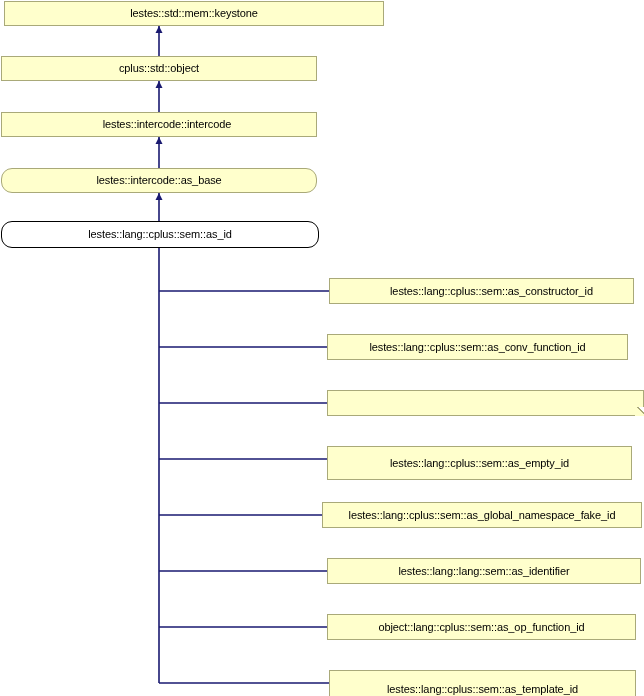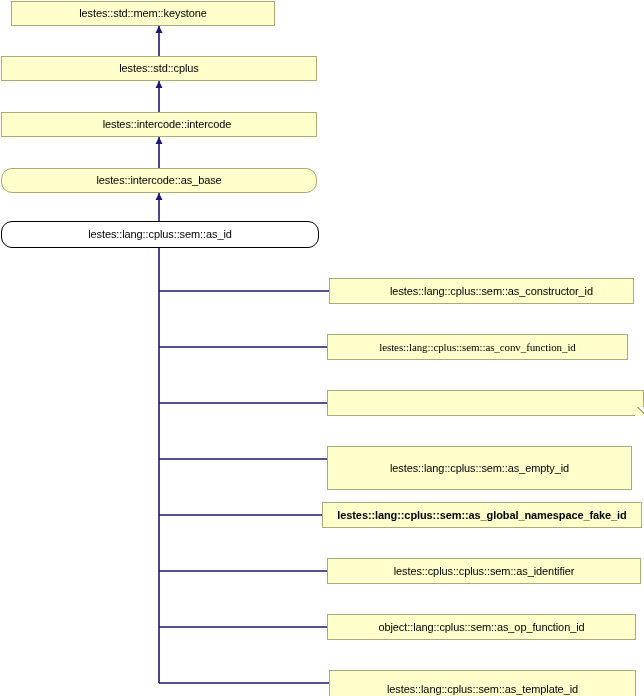--- a/index.html
+++ b/index.html
@@ -81,52 +81,52 @@
       <line x1="159" y1="347" x2="327" y2="347" stroke="#191970" stroke-width="1.6"></line>
       <line x1="159" y1="403" x2="327" y2="403" stroke="#191970" stroke-width="1.6"></line>
       <line x1="159" y1="459" x2="327" y2="459" stroke="#191970" stroke-width="1.6"></line>
       <line x1="159" y1="515" x2="322" y2="515" stroke="#191970" stroke-width="1.6"></line>
       <line x1="159" y1="571" x2="327" y2="571" stroke="#191970" stroke-width="1.6"></line>
       <line x1="159" y1="627" x2="327" y2="627" stroke="#191970" stroke-width="1.6"></line>
       <line x1="159" y1="683" x2="329" y2="683" stroke="#191970" stroke-width="1.6"></line>
     </svg>
 
   <div id="nodes">
-      <div class="node ancestor" style="left: 11px; top: 1px; width: 264px; height: 25px;">
+      <div class="node ancestor" style="left: 4px; top: 1px; width: 380px; height: 25px;">
         <span class="node-label">lestes::std::mem::keystone</span>
       </div>
       <div class="node ancestor" style="left: 1px; top: 56px; width: 316px; height: 25px;">
-        <span class="node-label">lestes::std::cplus</span>
+        <span class="node-label">cplus::std::object</span>
       </div>
       <div class="node ancestor" style="left: 1px; top: 112px; width: 316px; height: 25px; padding-left: 16px;">
         <span class="node-label">lestes::intercode::intercode</span>
       </div>
       <div class="node ancestor" style="left: 1px; top: 168px; width: 316px; height: 25px; border-radius: 11px;">
         <span class="node-label">lestes::intercode::as_base</span>
       </div>
       <div class="node current" style="left: 1px; top: 221px; width: 318px; height: 27px; border-radius: 11px;">
         <span class="node-label">lestes::lang::cplus::sem::as_id</span>
       </div>
       <div class="node derived" style="left: 329px; top: 278px; width: 305px; height: 26px; padding-left: 20px;">
         <span class="node-label">lestes::lang::cplus::sem::as_constructor_id</span>
       </div>
-      <div class="node derived" style="left: 327px; top: 334px; width: 301px; height: 26px; font-family: Liberation Serif, serif;">
+      <div class="node derived" style="left: 327px; top: 334px; width: 301px; height: 26px;">
         <span class="node-label">lestes::lang::cplus::sem::as_conv_function_id</span>
       </div>
       <div class="node derived" style="left: 327px; top: 390px; width: 317px; height: 26px;">
         <span class="clipped-corner"></span>
       </div>
-      <div class="node derived" style="left: 327px; top: 446px; width: 305px; height: 44px;">
+      <div class="node derived" style="left: 327px; top: 446px; width: 305px; height: 34px;">
         <span class="node-label">lestes::lang::cplus::sem::as_empty_id</span>
       </div>
-      <div class="node derived" style="left: 322px; top: 502px; width: 320px; height: 26px; font-weight: bold;">
+      <div class="node derived" style="left: 322px; top: 502px; width: 320px; height: 26px;">
         <span class="node-label">lestes::lang::cplus::sem::as_global_namespace_fake_id</span>
       </div>
       <div class="node derived" style="left: 327px; top: 558px; width: 314px; height: 26px;">
-        <span class="node-label">lestes::cplus::cplus::sem::as_identifier</span>
+        <span class="node-label">lestes::lang::lang::sem::as_identifier</span>
       </div>
       <div class="node derived" style="left: 327px; top: 614px; width: 309px; height: 26px;">
         <span class="node-label">object::lang::cplus::sem::as_op_function_id</span>
       </div>
       <div class="node derived" style="left: 329px; top: 670px; width: 307px; height: 38px;">
         <span class="node-label">lestes::lang::cplus::sem::as_template_id</span>
       </div>
     </div>
 
 </div>

